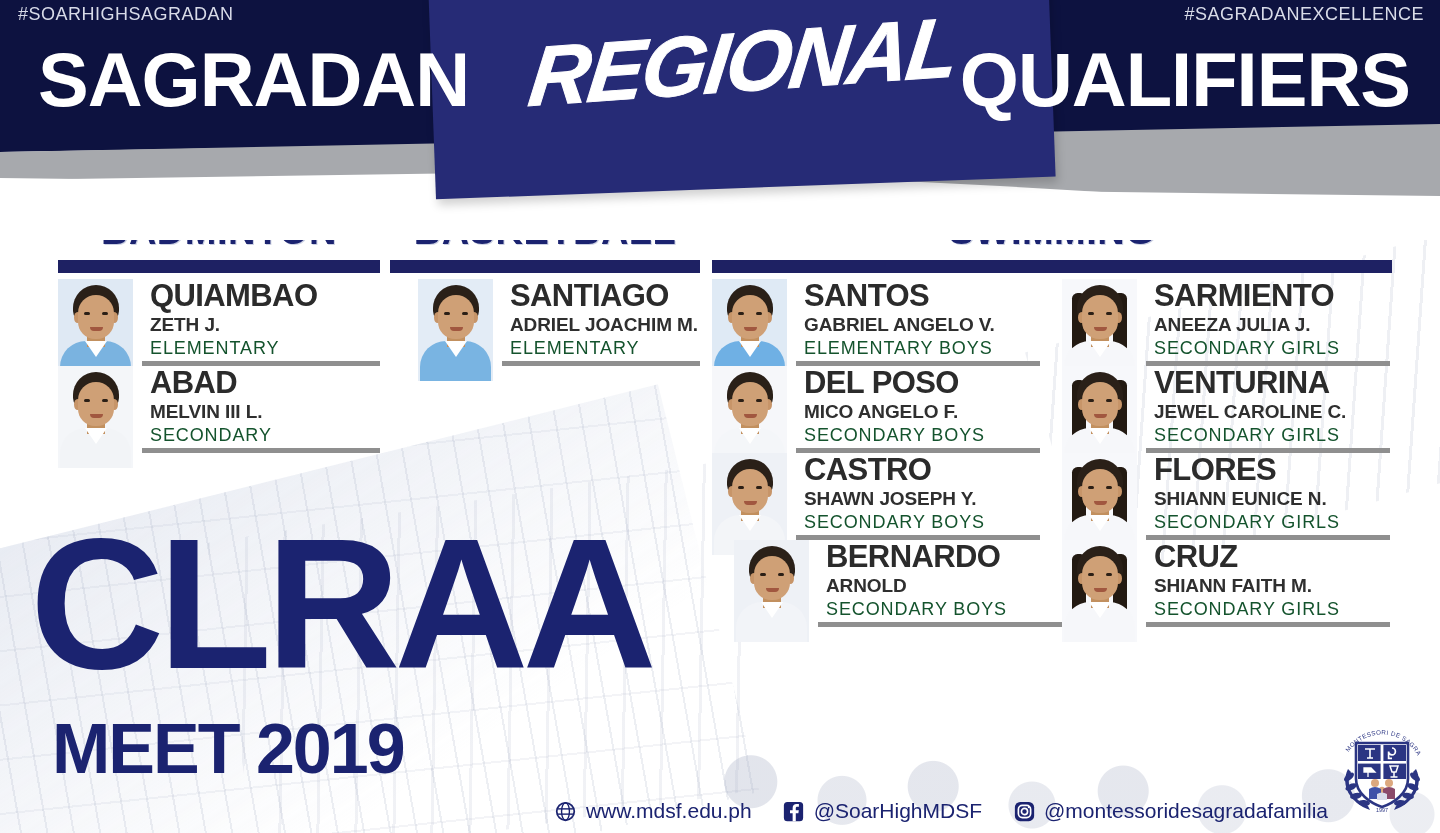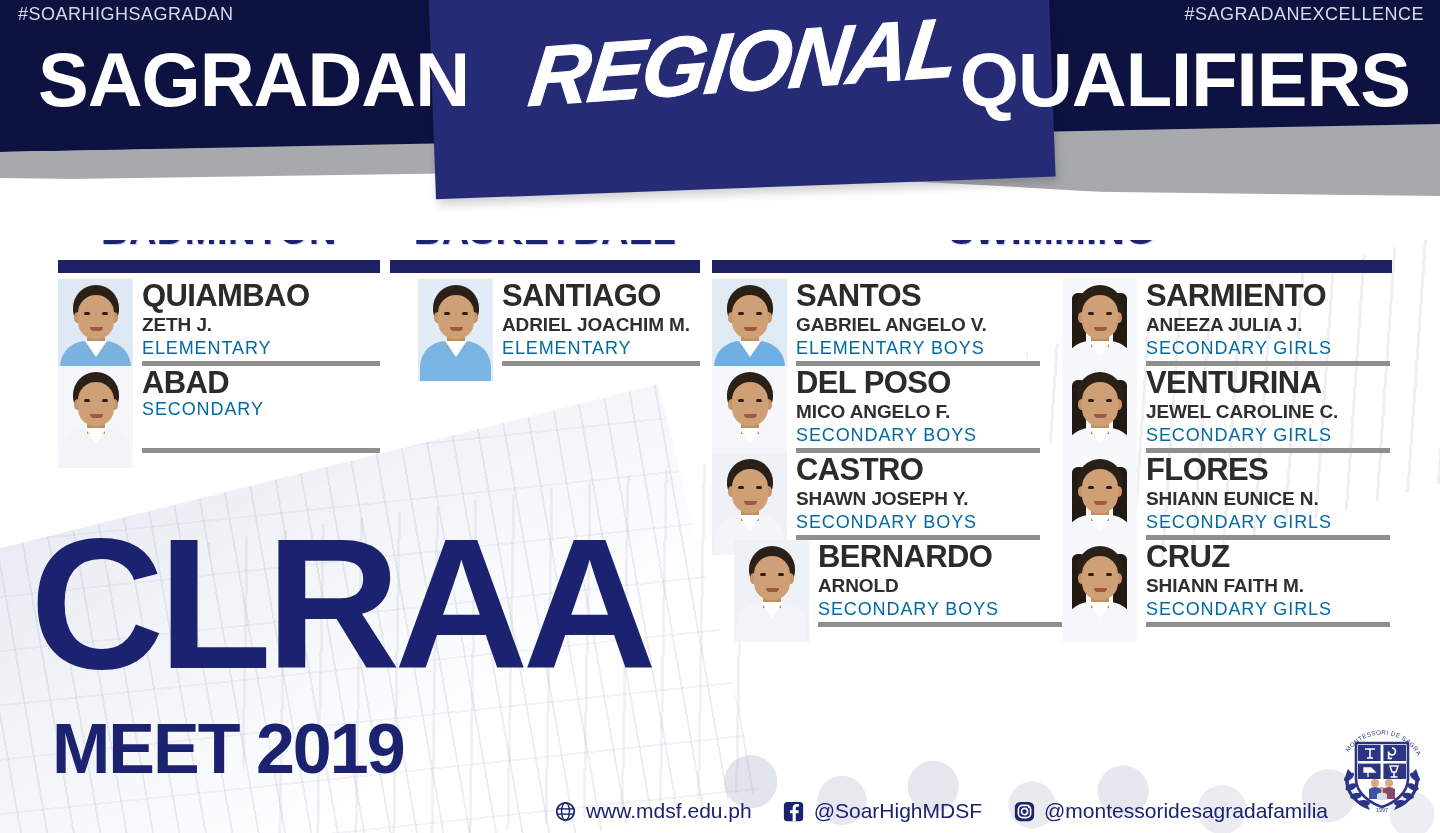--- a/index.html
+++ b/index.html
@@ -193,35 +193,35 @@
     position: absolute; left: 27px; bottom: 24px;
     width: 22px; height: 16px; background: #ffffff;
     clip-path: polygon(0 0, 50% 100%, 100% 0);
   }
   .photo .longhair-l, .photo .longhair-r {
     position: absolute; top: 14px; width: 14px; height: 74px;
     background: #231a12; border-radius: 8px 8px 10px 10px;
   }
   .photo .longhair-l { left: 10px; } .photo .longhair-r { left: 51px; }
 
-  .info { flex: 1; padding-top: 1px; min-width: 0; }
+  .info { flex: 1; padding-top: 1px; min-width: 0; margin-left: 8px; }
   .surname {
     font-size: 31px; font-weight: bold; color: #2b2b2b;
     letter-spacing: -0.6px; line-height: 1.0;
     font-family: "Liberation Sans", sans-serif;
     white-space: nowrap;
   }
   .given {
     font-size: 19px; font-weight: bold; color: #2f2f2f;
     letter-spacing: -0.1px; line-height: 1.25; margin-top: 2px;
     font-family: "Liberation Sans", sans-serif;
     white-space: nowrap;
   }
   .level {
-    font-size: 18px; font-weight: normal; color: #0369a1;
+    font-size: 18px; font-weight: normal; color: #14532d;
     letter-spacing: .9px; line-height: 1.25;
     font-family: "Liberation Sans", sans-serif;
     white-space: nowrap;
   }
   .divider {
     height: 5px; background: #8f8f8f; margin-top: 8px; width: 100%;
   }
 
   
   .clraa {
@@ -334,20 +334,21 @@
                 <div class="ear-r"></div>
                 <div class="neck"></div>
                 <div class="face"></div>
                 <div class="eye-l"></div>
                 <div class="eye-r"></div>
                 <div class="mouth"></div>
                 <div class="collar"></div>
               </div>
               <div class="info">
                 <div class="surname">ABAD</div>
+                <div class="given">MELVIN III L.</div>
                 <div class="level">SECONDARY</div>
               </div>
             </div>
             <div class="divider" style="margin-left: 84px; width: calc(100% - 84px); margin-top: -22px;"></div>
           </div>
         </div>
       </div>
       <div class="sport-col basketball">
         <div class="sport-title">BASKETBALL</div>
         <div class="sport-rule"></div>

